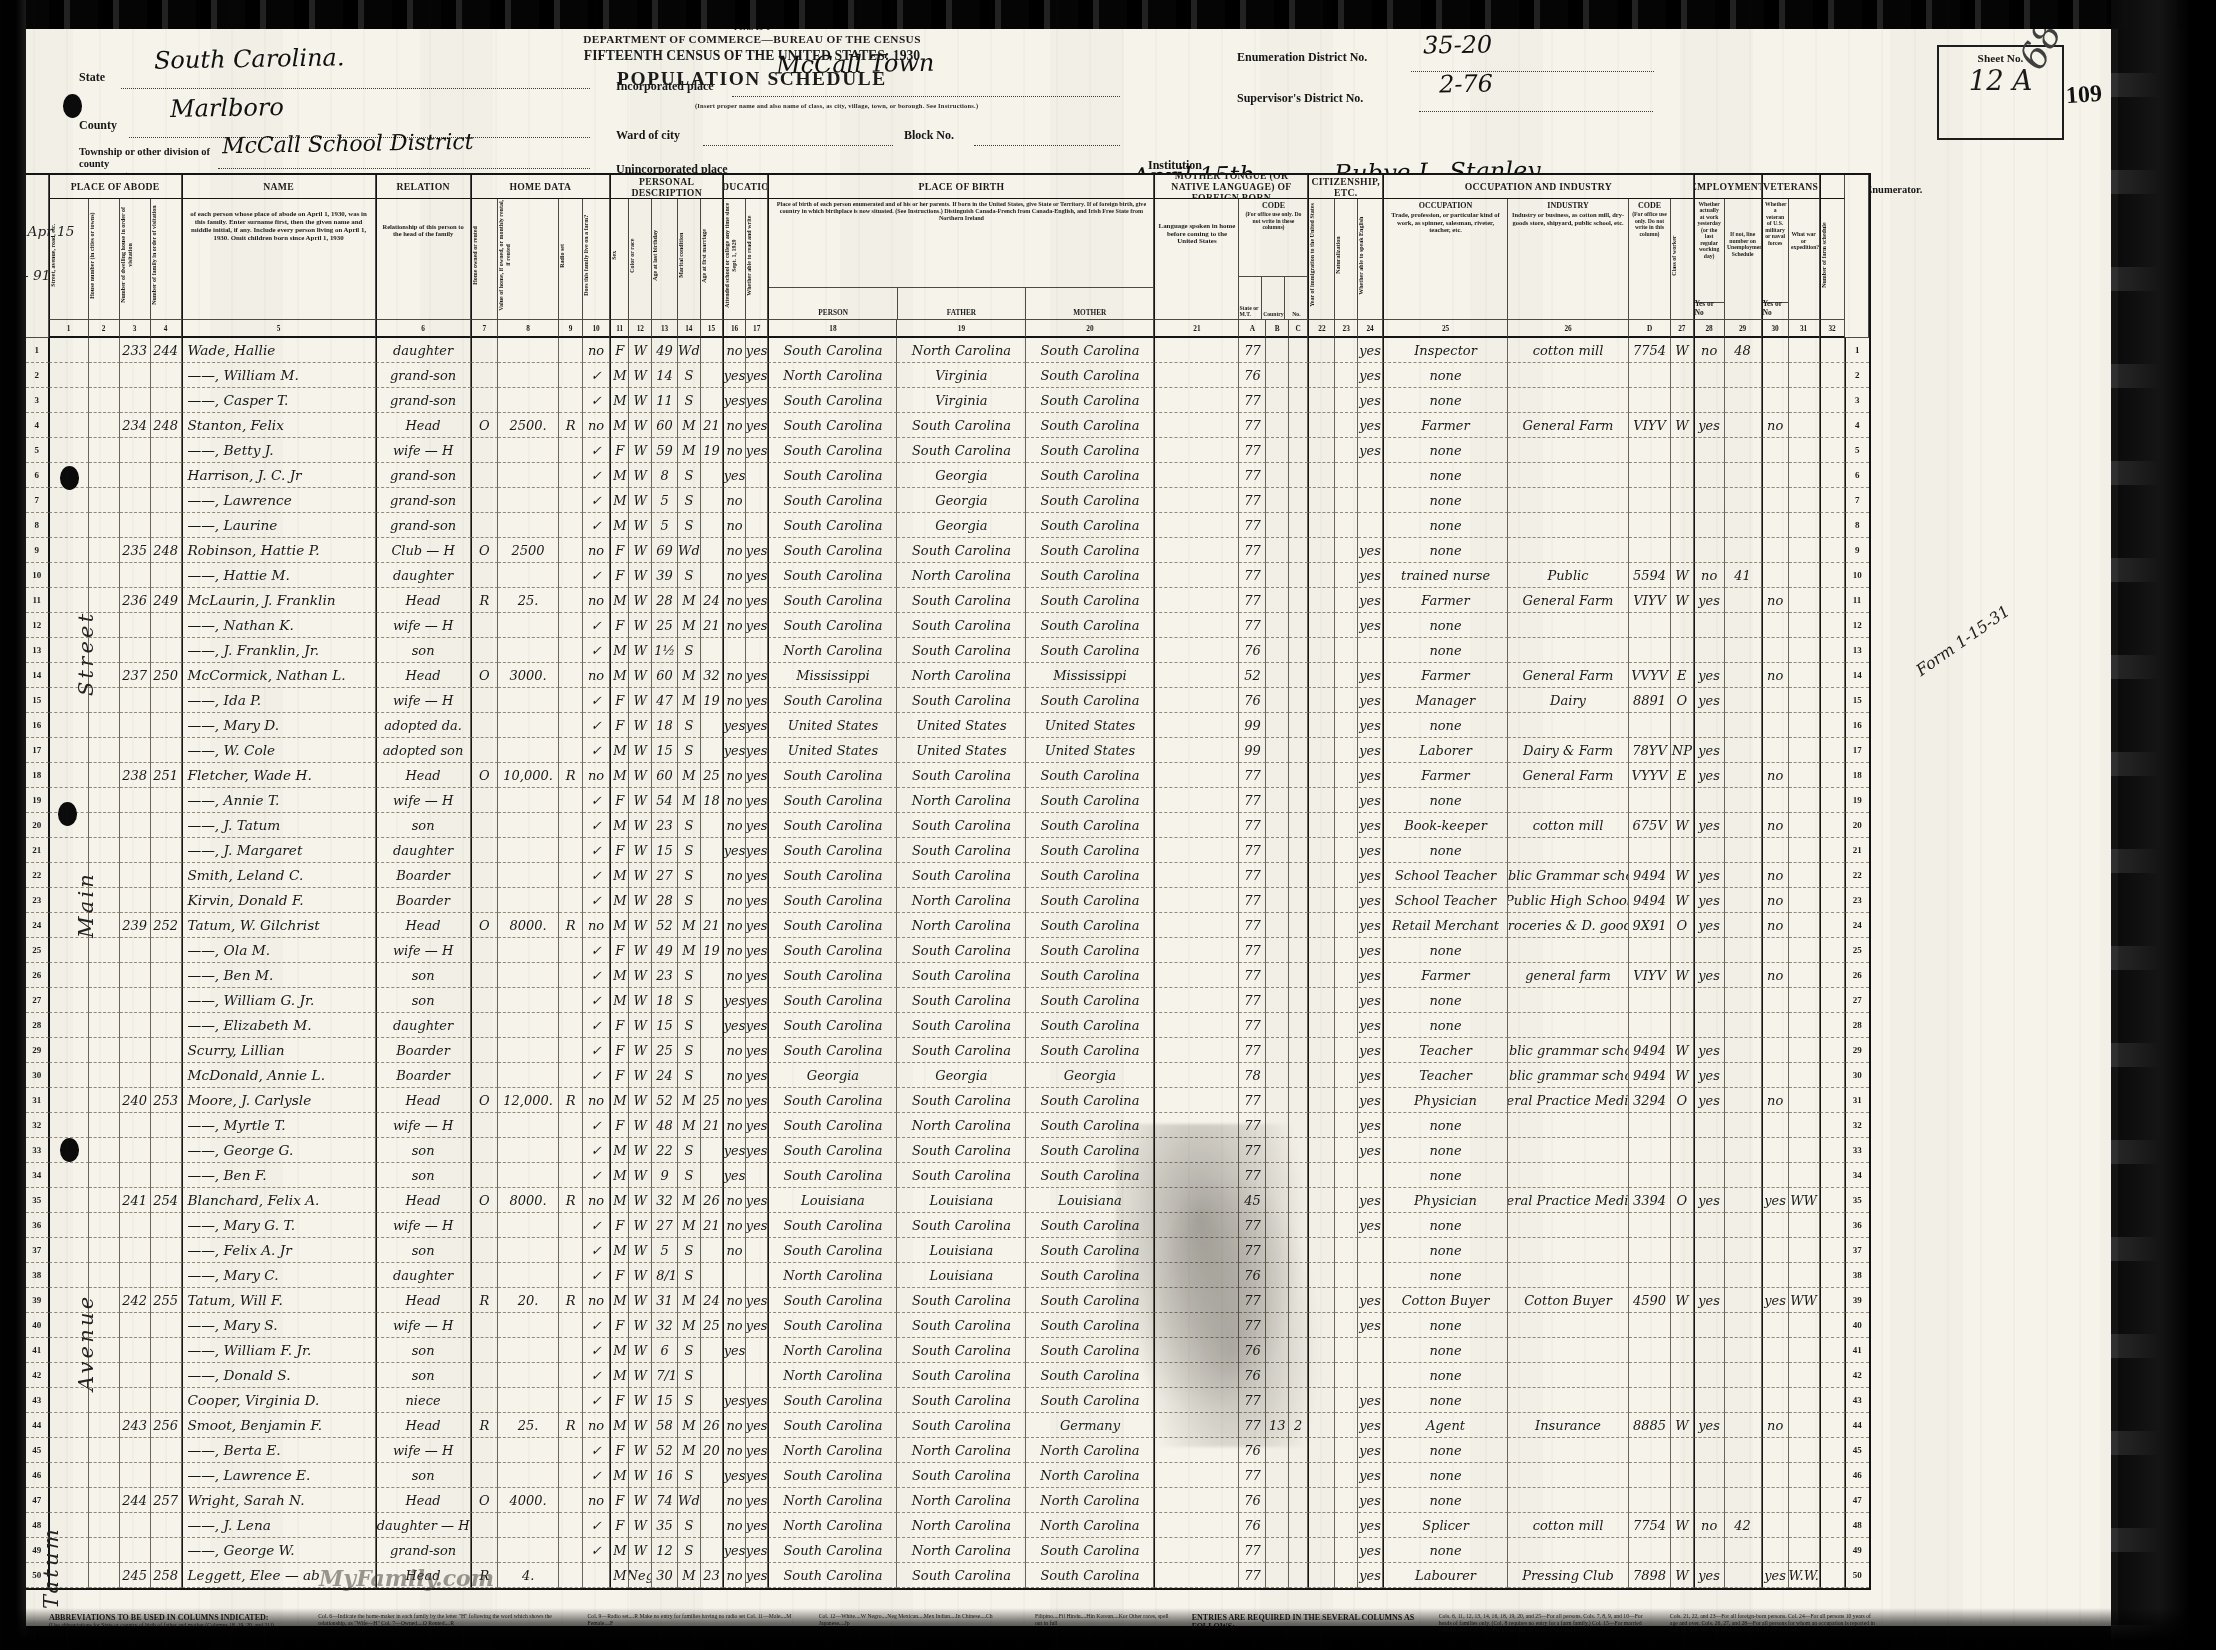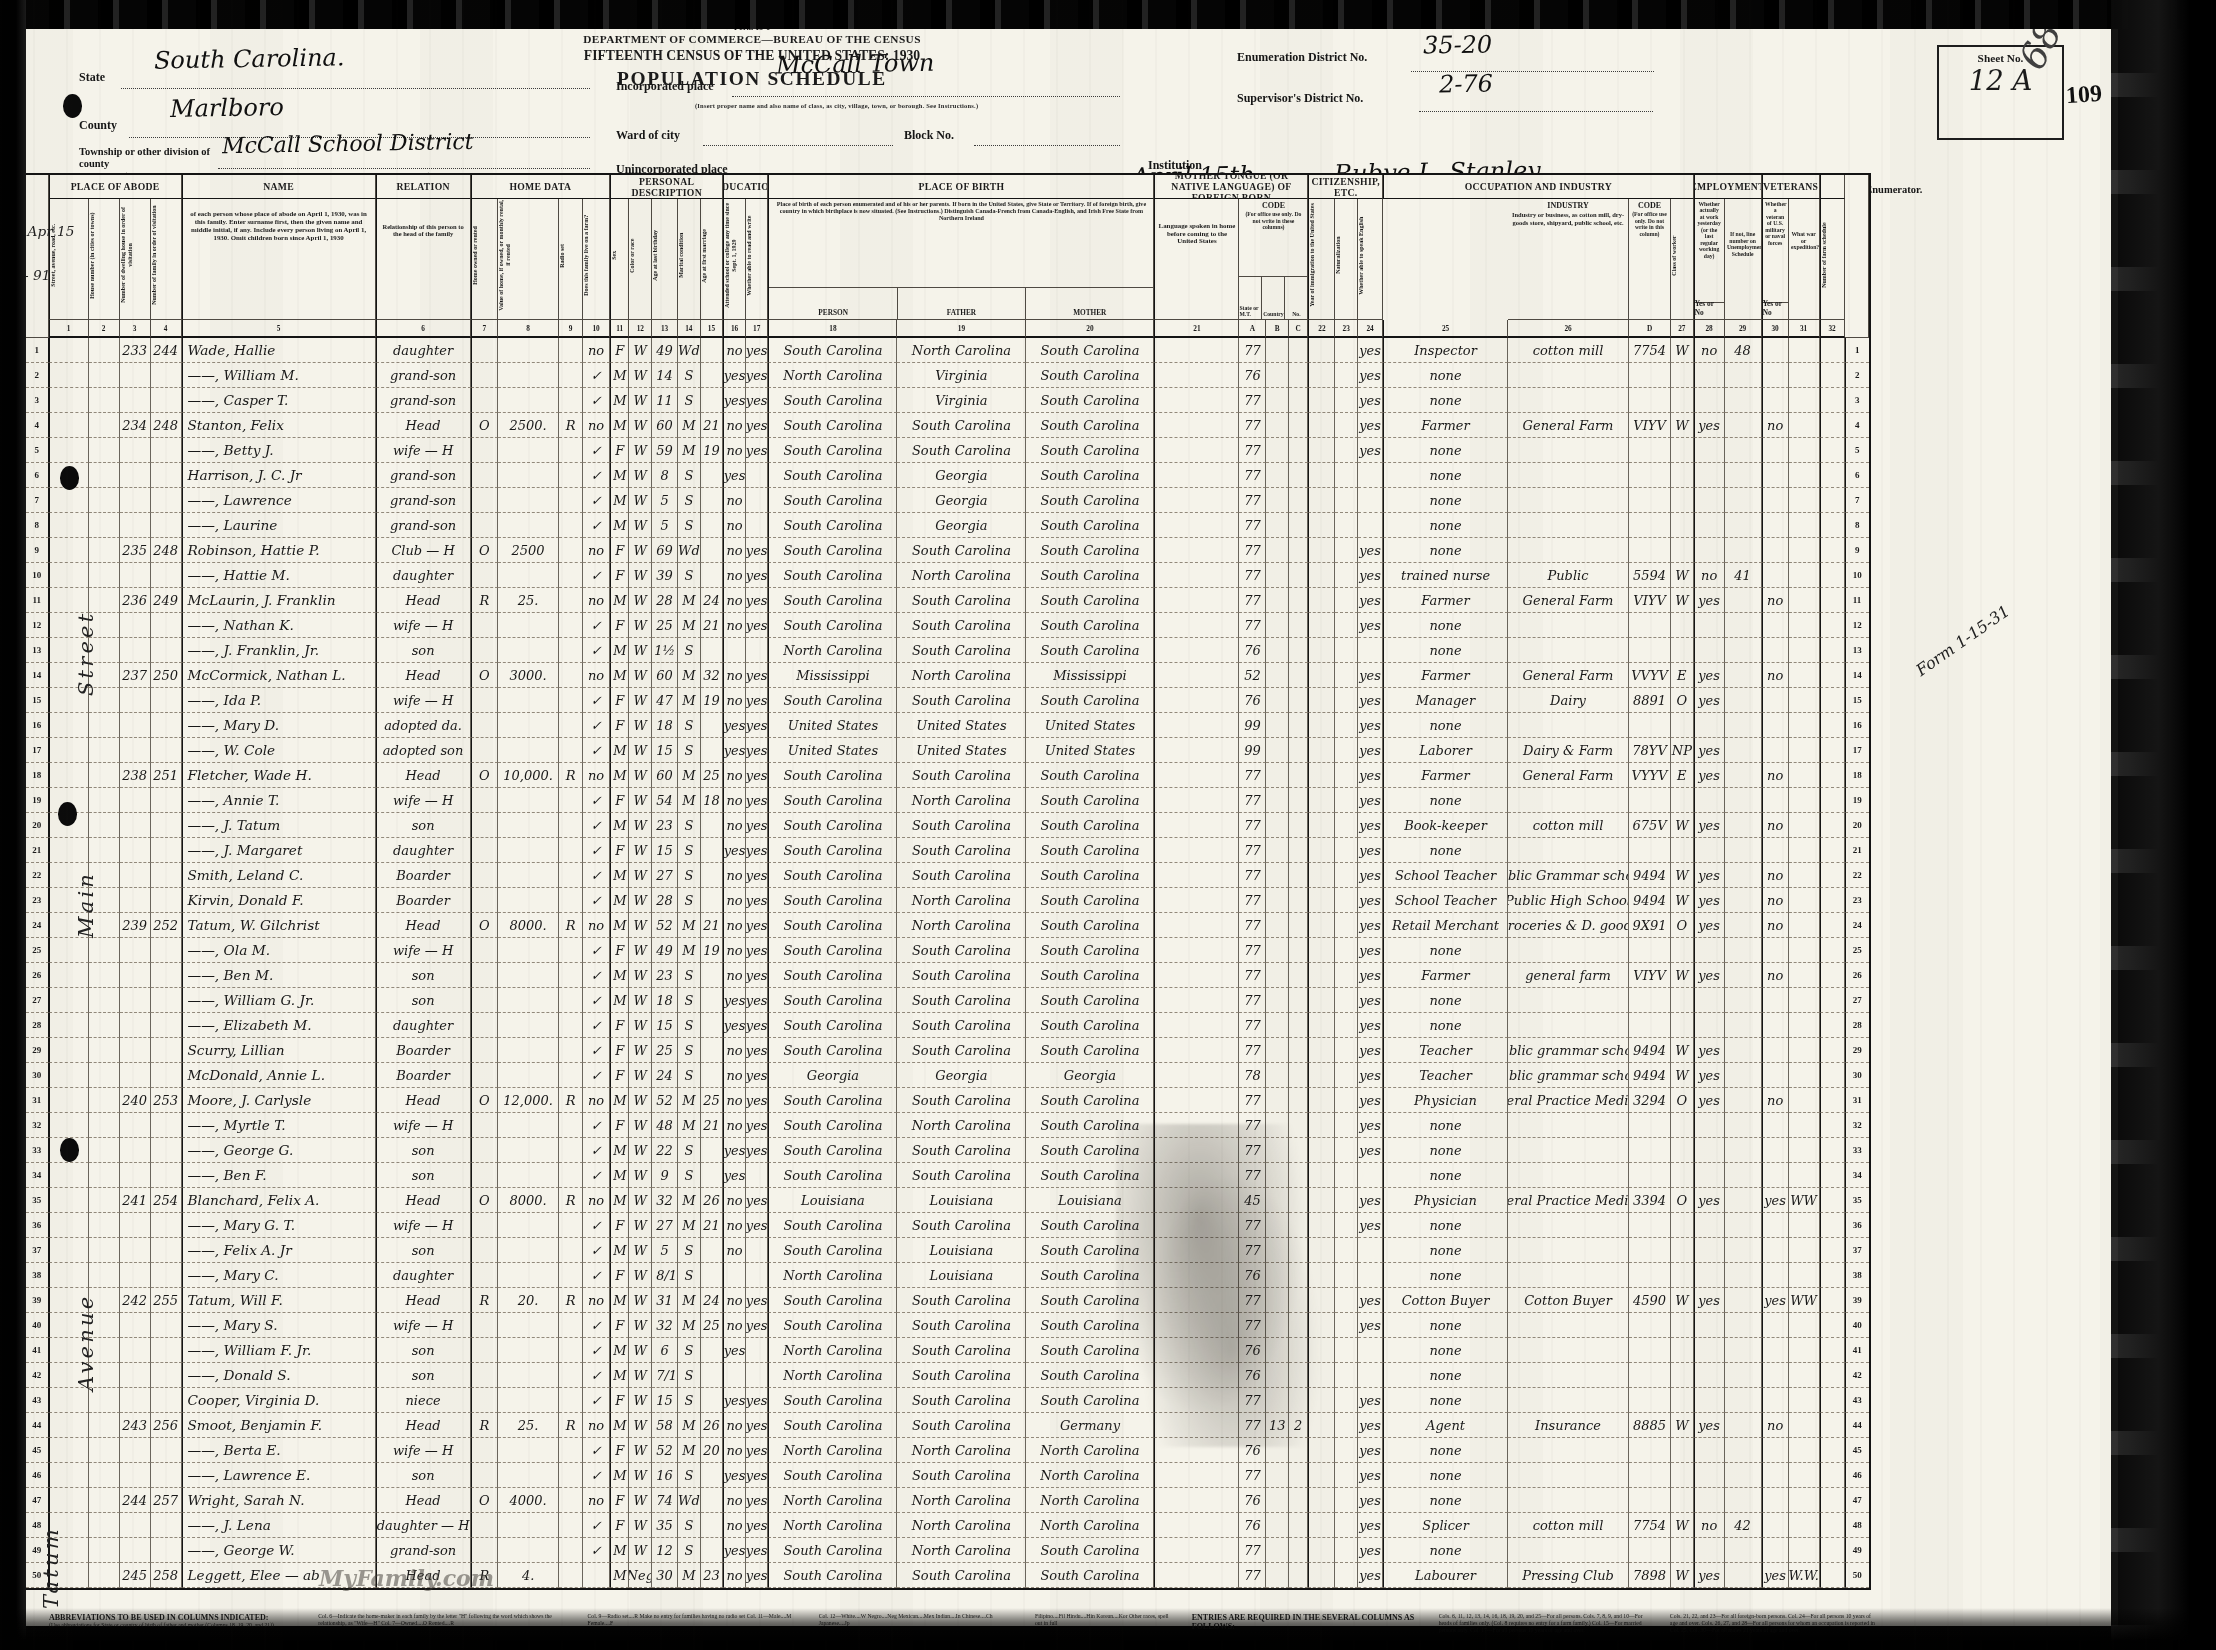--- a/index.html
+++ b/index.html
@@ -257,20 +257,24 @@
       </div>
     </div>
     <div class="hc sub bl" style="grid-area: 2 / 26 / auto / span 1;">
       <span class="rot">Year of immigration to the United States</span>
     </div>
     <div class="hc sub" style="grid-area: 2 / 27 / auto / span 1;">
       <span class="rot">Naturalization</span>
     </div>
     <div class="hc sub" style="grid-area: 2 / 28 / auto / span 1;">
       <span class="rot">Whether able to speak English</span>
+    </div>
+    <div class="hc sub bl" style="grid-area: 2 / 29 / auto / span 1;">
+      <div class="subtitle">OCCUPATION</div>
+      <div class="para">Trade, profession, or particular kind of work, as spinner, salesman, riveter, teacher, etc.</div>
     </div>
     <div class="hc sub" style="grid-area: 2 / 30 / auto / span 1;">
       <div class="subtitle">INDUSTRY</div>
       <div class="para">Industry or business, as cotton mill, dry-goods store, shipyard, public school, etc.</div>
     </div>
     <div class="hc sub" style="grid-area: 2 / 31 / auto / span 1;">
       <div class="subtitle">CODE</div>
       <div class="para" style="font-size:5.7px">(For office use only. Do not write in this column)</div>
     </div>
     <div class="hc sub" style="grid-area: 2 / 32 / auto / span 1;">

